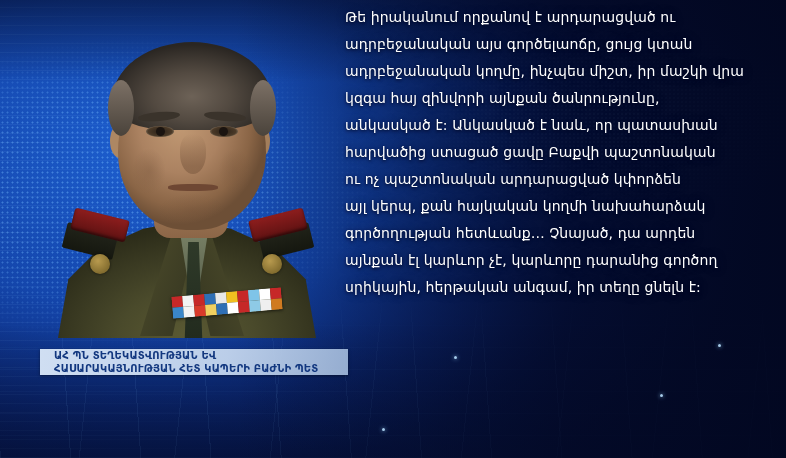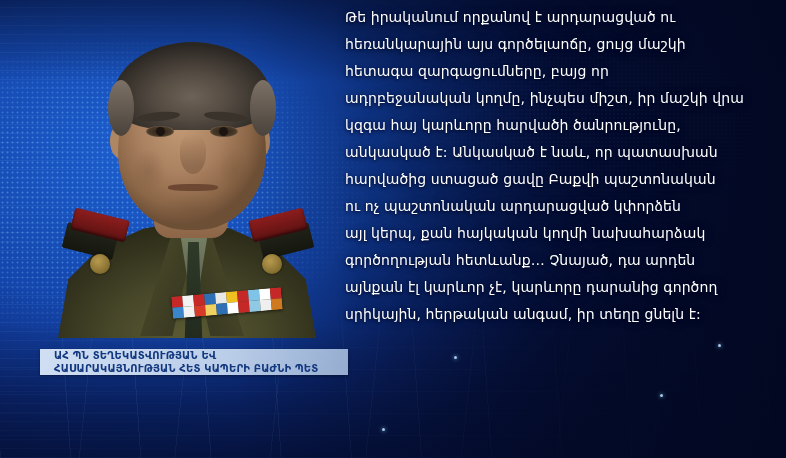--- a/index.html
+++ b/index.html
@@ -277,24 +277,23 @@
   </div>
 
 
   <div id="title-banner">
     <div id="title-text">ԱՀ ՊՆ ՏԵՂԵԿԱՏՎՈՒԹՅԱՆ ԵՎ
 ՀԱՍԱՐԱԿԱՅՆՈՒԹՅԱՆ ՀԵՏ ԿԱՊԵՐԻ ԲԱԺՆԻ ՊԵՏ</div>
   </div>
 
   <div id="quote">
       <div>Թե իրականում որքանով է արդարացված ու</div>
-      <div>հեռանկարային այս գործելաոճը, ցույց մաշկի</div>
-      <div>հետագա զարգացումները, բայց որ</div>
+      <div>ադրբեջանական այս գործելաոճը, ցույց կտան</div>
       <div>ադրբեջանական կողմը, ինչպես միշտ, իր մաշկի վրա</div>
-      <div>կզգա հայ կարևորը հարվածի ծանրությունը,</div>
+      <div>կզգա հայ զինվորի այնքան ծանրությունը,</div>
       <div>անկասկած է: Անկասկած է նաև, որ պատասխան</div>
       <div>հարվածից ստացած ցավը Բաքվի պաշտոնական</div>
       <div>ու ոչ պաշտոնական արդարացված կփորձեն</div>
       <div>այլ կերպ, քան հայկական կողմի նախահարձակ</div>
       <div>գործողության հետևանք… Չնայած, դա արդեն</div>
       <div>այնքան էլ կարևոր չէ, կարևորը դարանից գործող</div>
       <div>սրիկային, հերթական անգամ, իր տեղը ցնելն է:</div>
     </div>
 
 </div>

